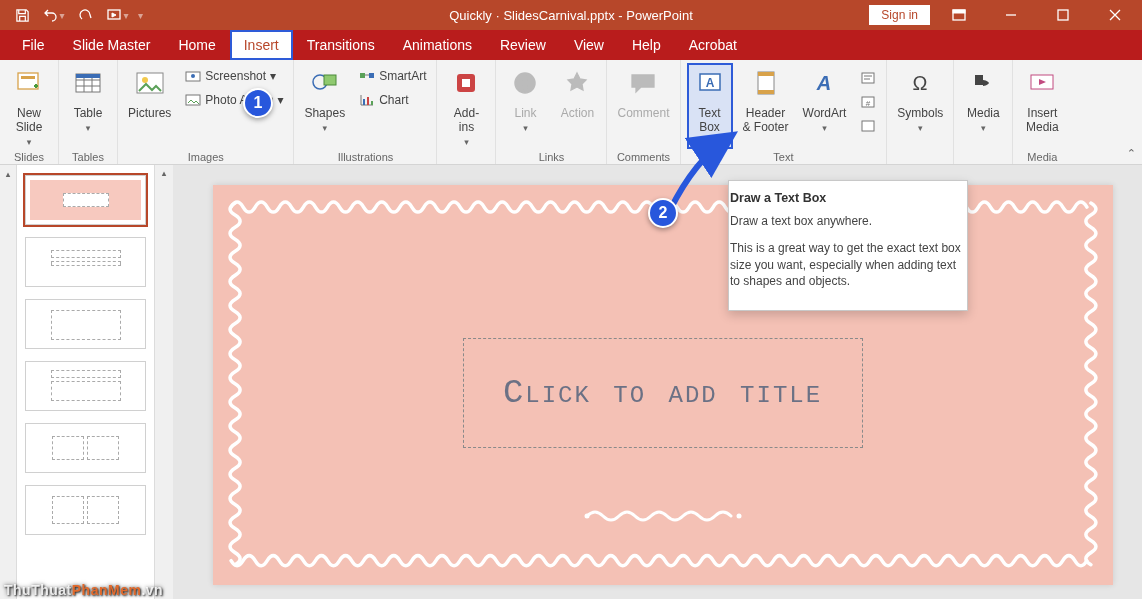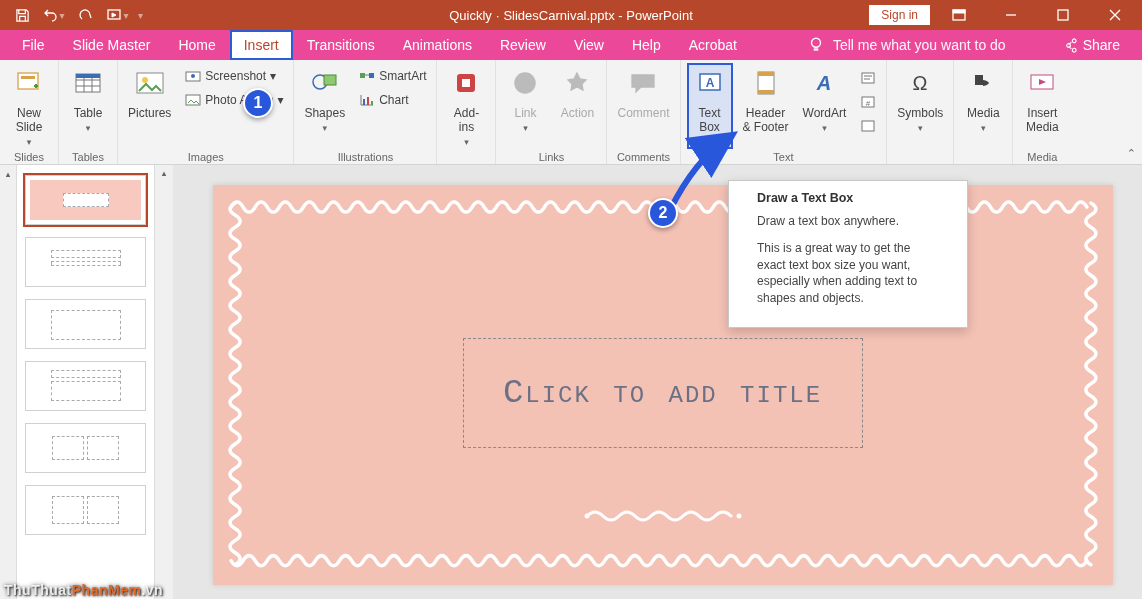--- a/index.html
+++ b/index.html
@@ -10,21 +10,21 @@
   .qat { display: flex; align-items: center; padding-left: 10px; gap: 8px; }
   .qat-btn { width: 24px; height: 24px; display: flex; align-items: center; justify-content: center; cursor: pointer; }
   .qat-sep { opacity: .5; font-size: 10px; }
   .title-center { position: absolute; left: 50%; transform: translateX(-50%); white-space: nowrap; }
   .title-right { margin-left: auto; display: flex; align-items: center; gap: 6px; padding-right: 4px; }
   .signin { background: #fff; color: #b7472a; font-size: 12px; padding: 3px 12px; cursor: pointer; font-weight: 500; }
   .win-btn { width: 46px; height: 30px; display: flex; align-items: center; justify-content: center; cursor: pointer; }
   .win-btn svg, .qat-btn svg { stroke: #fff; fill: none; }
 
   
-  .tabstrip { height: 30px; background: #ec4899; display: flex; align-items: stretch; color: #fff; font-size: 14px; padding-left: 8px; }
+  .tabstrip { height: 30px; background: #b91c1c; display: flex; align-items: stretch; color: #fff; font-size: 14px; padding-left: 8px; }
   .tab { padding: 0 14px; display: flex; align-items: center; cursor: pointer; position: relative; }
   .tab.active { background: #fff; color: #b7472a; }
   .tab.highlight { box-shadow: inset 0 0 0 2px #2e5bd8; }
   .tab-right { margin-left: auto; display: flex; align-items: center; padding-right: 14px; gap: 8px; }
   .lightbulb { width: 18px; height: 18px; }
   .share-btn { display: flex; align-items: center; gap: 6px; cursor: pointer; padding: 0 8px; }
 
   
   .ribbon { height: 105px; background: #f3f3f3; border-bottom: 1px solid #d4d4d4; display: flex; align-items: stretch; position: relative; }
   .rgroup { border-right: 1px solid #e1e1e1; display: flex; flex-direction: column; padding: 3px 6px 0 6px; }
@@ -57,21 +57,21 @@
   .canvas-scroll { position: absolute; top: 0; bottom: 0; left: 0; width: 18px; background: #f0f0f0; display:flex; flex-direction:column;}
   .canvas-scroll .scroll-btn { height: 16px; font-size:9px; color:#666; display:flex; align-items:center; justify-content:center; cursor:pointer;}
   .canvas-scroll .track { flex:1; }
   .slide-area { flex:1; display:flex; align-items:flex-start; justify-content:center; padding-top: 20px; padding-left: 28px; }
   .slide { width: 900px; height: 400px; background: #f4c1b5; position: relative; box-shadow: 0 0 6px rgba(0,0,0,.12); }
   .squiggle { stroke:#fff; stroke-width:3.5; fill:none; stroke-linecap:round;}
   .title-ph { position:absolute; left: 50%; top: 52%; transform:translate(-50%,-50%); width: 400px; height: 110px; border:1px dashed #8a8a8a; display:flex; align-items:center; justify-content:center; font-size: 34px; letter-spacing: 2px; color:#6b7185; font-family: Liberation Mono, monospace; font-variant: small-caps; }
   .deco-line { position:absolute; left:50%; transform:translateX(-50%); }
 
   
-  .tooltip { position:absolute; left: 728px; top: 180px; width: 240px; background:#fff; border:1px solid #c8c8c8; box-shadow: 0 4px 10px rgba(0,0,0,.18); padding: 10px 28px; font-size:12px; color:#444; z-index:50; }
+  .tooltip { position:absolute; left: 728px; top: 180px; width: 240px; background:#fff; border:1px solid #c8c8c8; box-shadow: 0 4px 10px rgba(0,0,0,.18); padding: 10px 1px; font-size:12px; color:#444; z-index:50; }
   .tooltip .tt-title { font-weight:600; color:#333; margin-bottom:8px; font-size:12.5px; }
   .tooltip p { margin-bottom: 10px; line-height:1.4; }
 
   
   .callout { position:absolute; width:30px; height:30px; border-radius:50%; background:#2857dc; border:2px solid #fff; color:#fff; font-weight:700; font-size:16px; display:flex; align-items:center; justify-content:center; box-shadow:0 2px 5px rgba(0,0,0,.35); z-index:60; }
   .annot-arrow { position:absolute; z-index:55; }
 
   
   .watermark { position:absolute; left: 4px; bottom: 1px; font-size: 14px; font-weight:700; color: rgba(255,255,255,.85); text-shadow: 0 0 4px rgba(0,0,0,.6), 1px 1px 2px rgba(0,0,0,.8); z-index:70; font-family: Arial, sans-serif; letter-spacing:.5px;}
   .watermark .wm2 { color: #e26a2c; }
@@ -141,33 +141,20 @@
   <div class="tab">File</div>
   <div class="tab">Slide Master</div>
   <div class="tab">Home</div>
   <div class="tab active highlight">Insert</div>
   <div class="tab">Transitions</div>
   <div class="tab">Animations</div>
   <div class="tab">Review</div>
   <div class="tab">View</div>
   <div class="tab">Help</div>
   <div class="tab">Acrobat</div>
-  <div class="tab-right">
-    <svg class="lightbulb" viewBox="0 0 16 16">
-        <circle cx="8" cy="6" r="4" fill="none" stroke="#fff" stroke-width="1.2"></circle>
-        <path d="M6 11h4v2H6z" fill="#fff"></path>
-      </svg>
-    <span style="opacity:.95;cursor:text;">Tell me what you want to do</span>
-    <div class="share-btn" style="margin-left:40px;">
-      <svg width="15" height="15" viewBox="0 0 16 16">
-          <path d="M11 3a2 2 0 1 1 0 .01M5 8a2 2 0 1 1 0 .01M11 13a2 2 0 1 1 0 .01M7 7l3-2.5M7 9l3 2.5" stroke="#fff" stroke-width="1.2" fill="none"></path>
-        </svg>
-      <span>Share</span>
-    </div>
-  </div>
 </div>
 
 <div class="ribbon">
   <div class="rgroup">
     <div class="rgroup-body">
       <div class="big-btn">
         <div class="ico">
             <svg width="28" height="28" viewBox="0 0 28 28">
               <rect x="3" y="4" width="20" height="16" fill="#fff" stroke="#d8a24a" stroke-width="1.3"></rect>
               <rect x="6" y="7" width="14" height="3" fill="#d8a24a"></rect>

